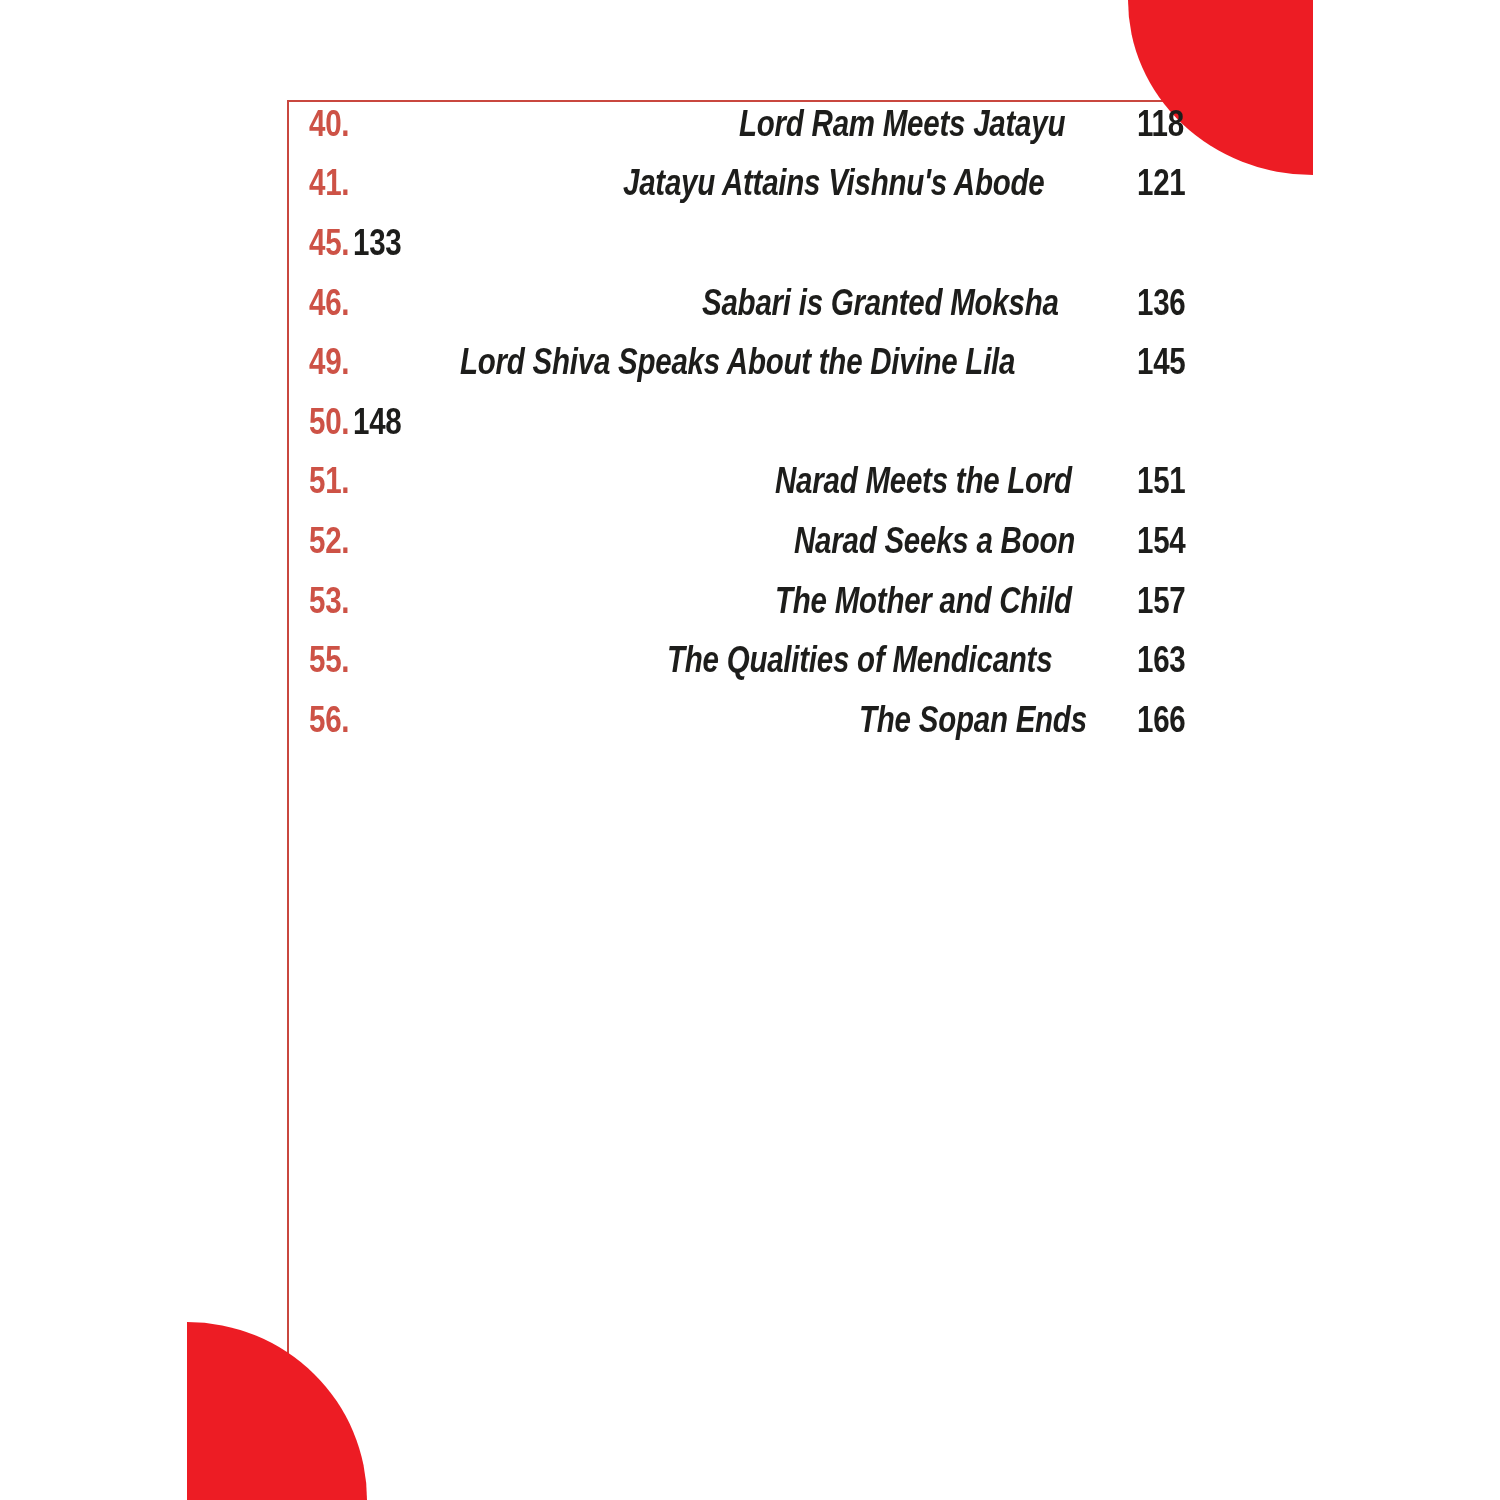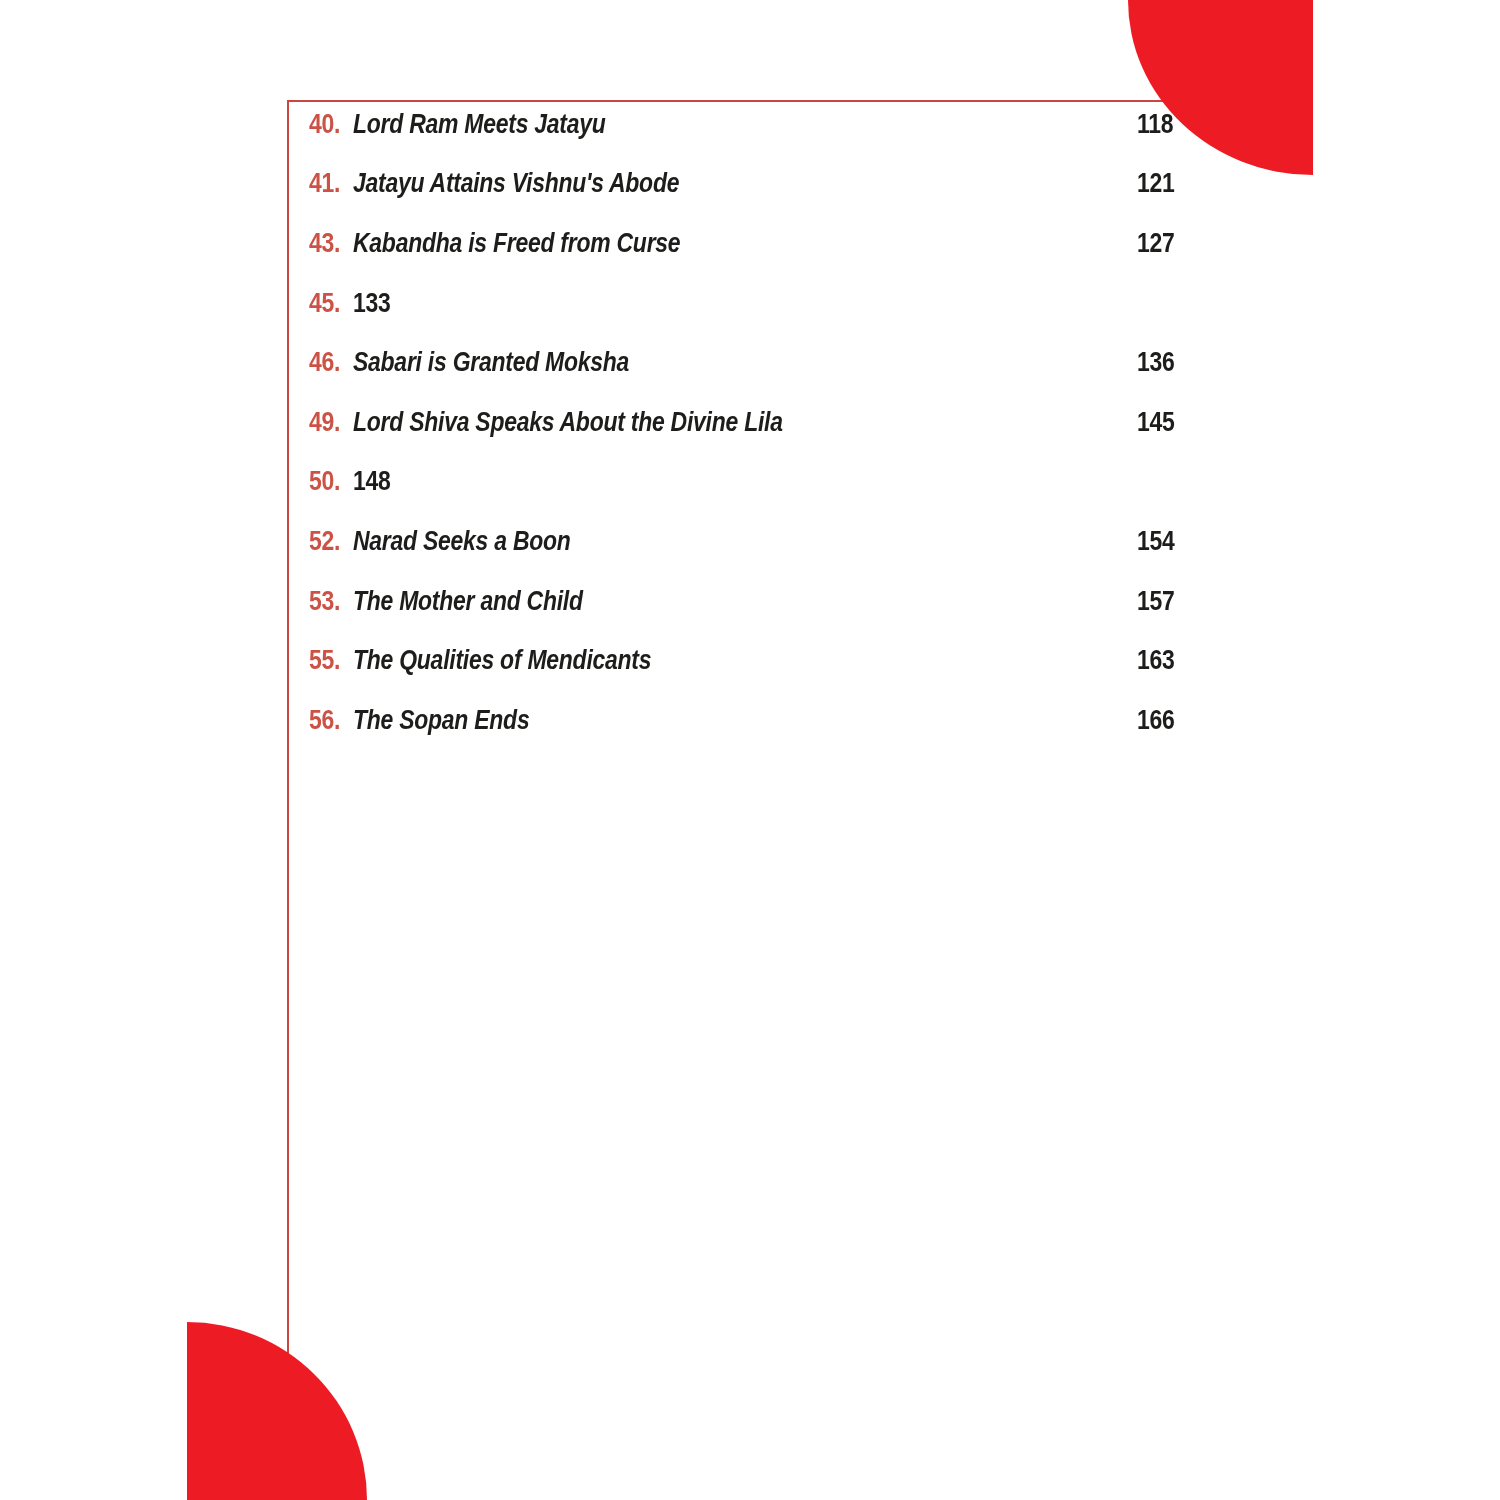--- a/index.html
+++ b/index.html
@@ -36,21 +36,21 @@
     width:180px;height:178px;background:var(--red);
     border-top-right-radius:100% 100%;z-index:2;
   }
   
   .toc{
     position:absolute;left:309px;top:94px;width:868px;z-index:3;
   }
   .row{
     height:59.6px;
     display:flex;align-items:center;
-    font-weight:bold;font-size:28px;line-height:1;
+    font-weight:bold;font-size:36px;line-height:1;text-align:right;
   }
   .num{width:44px;color:var(--accent);flex:none;}
   .title{flex:1;color:var(--ink);min-width:0;font-style:italic;}
   .pg{width:40px;color:var(--ink);flex:none;}
   
   .cond{
     display:inline-block;
     transform:scaleX(0.82);
     transform-origin:0 50%;
     letter-spacing:-0.3px;
@@ -72,25 +72,20 @@
     <span class="pg"><span class="cond">118</span></span>
   </div>
 
   <div class="row">
     <span class="num"><span class="cond">41.</span></span>
     <span class="title"><span class="cond">Jatayu Attains Vishnu's Abode</span></span>
     <span class="pg"><span class="cond">121</span></span>
   </div>
 
 
-  <div class="row">
-    <span class="num"><span class="cond">43.</span></span>
-    <span class="title"><span class="cond">Kabandha is Freed from Curse</span></span>
-    <span class="pg"><span class="cond">127</span></span>
-  </div>
 
 
   <div class="row">
     <span class="num"><span class="cond">45.</span></span>
     <span class="pg"><span class="cond">133</span></span>
   </div>
 
   <div class="row">
     <span class="num"><span class="cond">46.</span></span>
     <span class="title"><span class="cond">Sabari is Granted Moksha</span></span>
@@ -103,20 +98,25 @@
     <span class="num"><span class="cond">49.</span></span>
     <span class="title"><span class="cond">Lord Shiva Speaks About the Divine Lila</span></span>
     <span class="pg"><span class="cond">145</span></span>
   </div>
 
   <div class="row">
     <span class="num"><span class="cond">50.</span></span>
     <span class="pg"><span class="cond">148</span></span>
   </div>
 
+  <div class="row">
+    <span class="num"><span class="cond">51.</span></span>
+    <span class="title"><span class="cond">Narad Meets the Lord</span></span>
+    <span class="pg"><span class="cond">151</span></span>
+  </div>
 
   <div class="row">
     <span class="num"><span class="cond">52.</span></span>
     <span class="title"><span class="cond">Narad Seeks a Boon</span></span>
     <span class="pg"><span class="cond">154</span></span>
   </div>
 
   <div class="row">
     <span class="num"><span class="cond">53.</span></span>
     <span class="title"><span class="cond">The Mother and Child</span></span>

